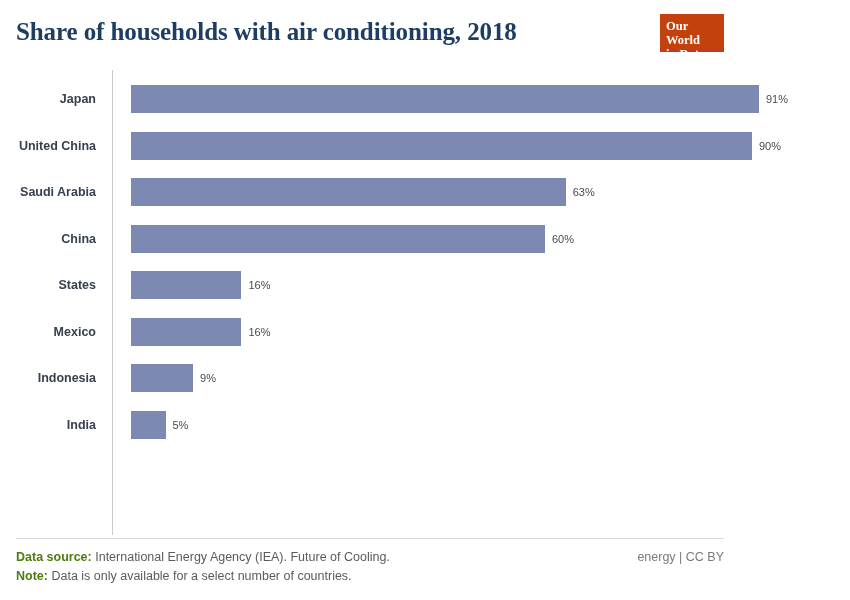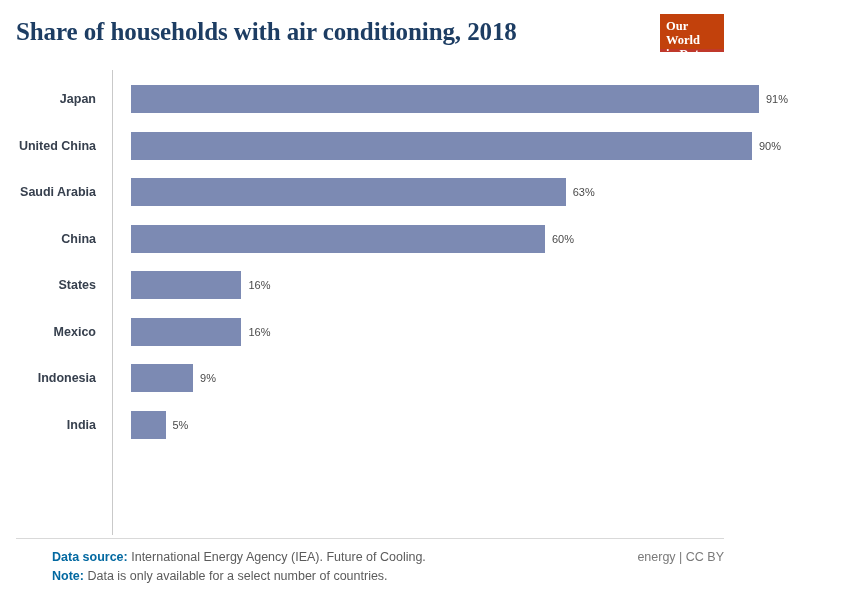--- a/index.html
+++ b/index.html
@@ -121,22 +121,21 @@
     border-top: 1px solid #d9d9d9;
     padding-top: 9px;
     font-size: 12.5px;
     color: #5b5b5b;
   }
   .footer-line {
     position: relative;
     line-height: 19px;
   }
   .footer-line b {
-    color: #0369a1;
-    margin-left: 36px;
+    color: #4d7c0f;
   }
   .footer-right {
     position: absolute;
     right: 0;
     top: 0;
     color: #7a7a7a;
   }
 </style>
 </head>
 <body>

